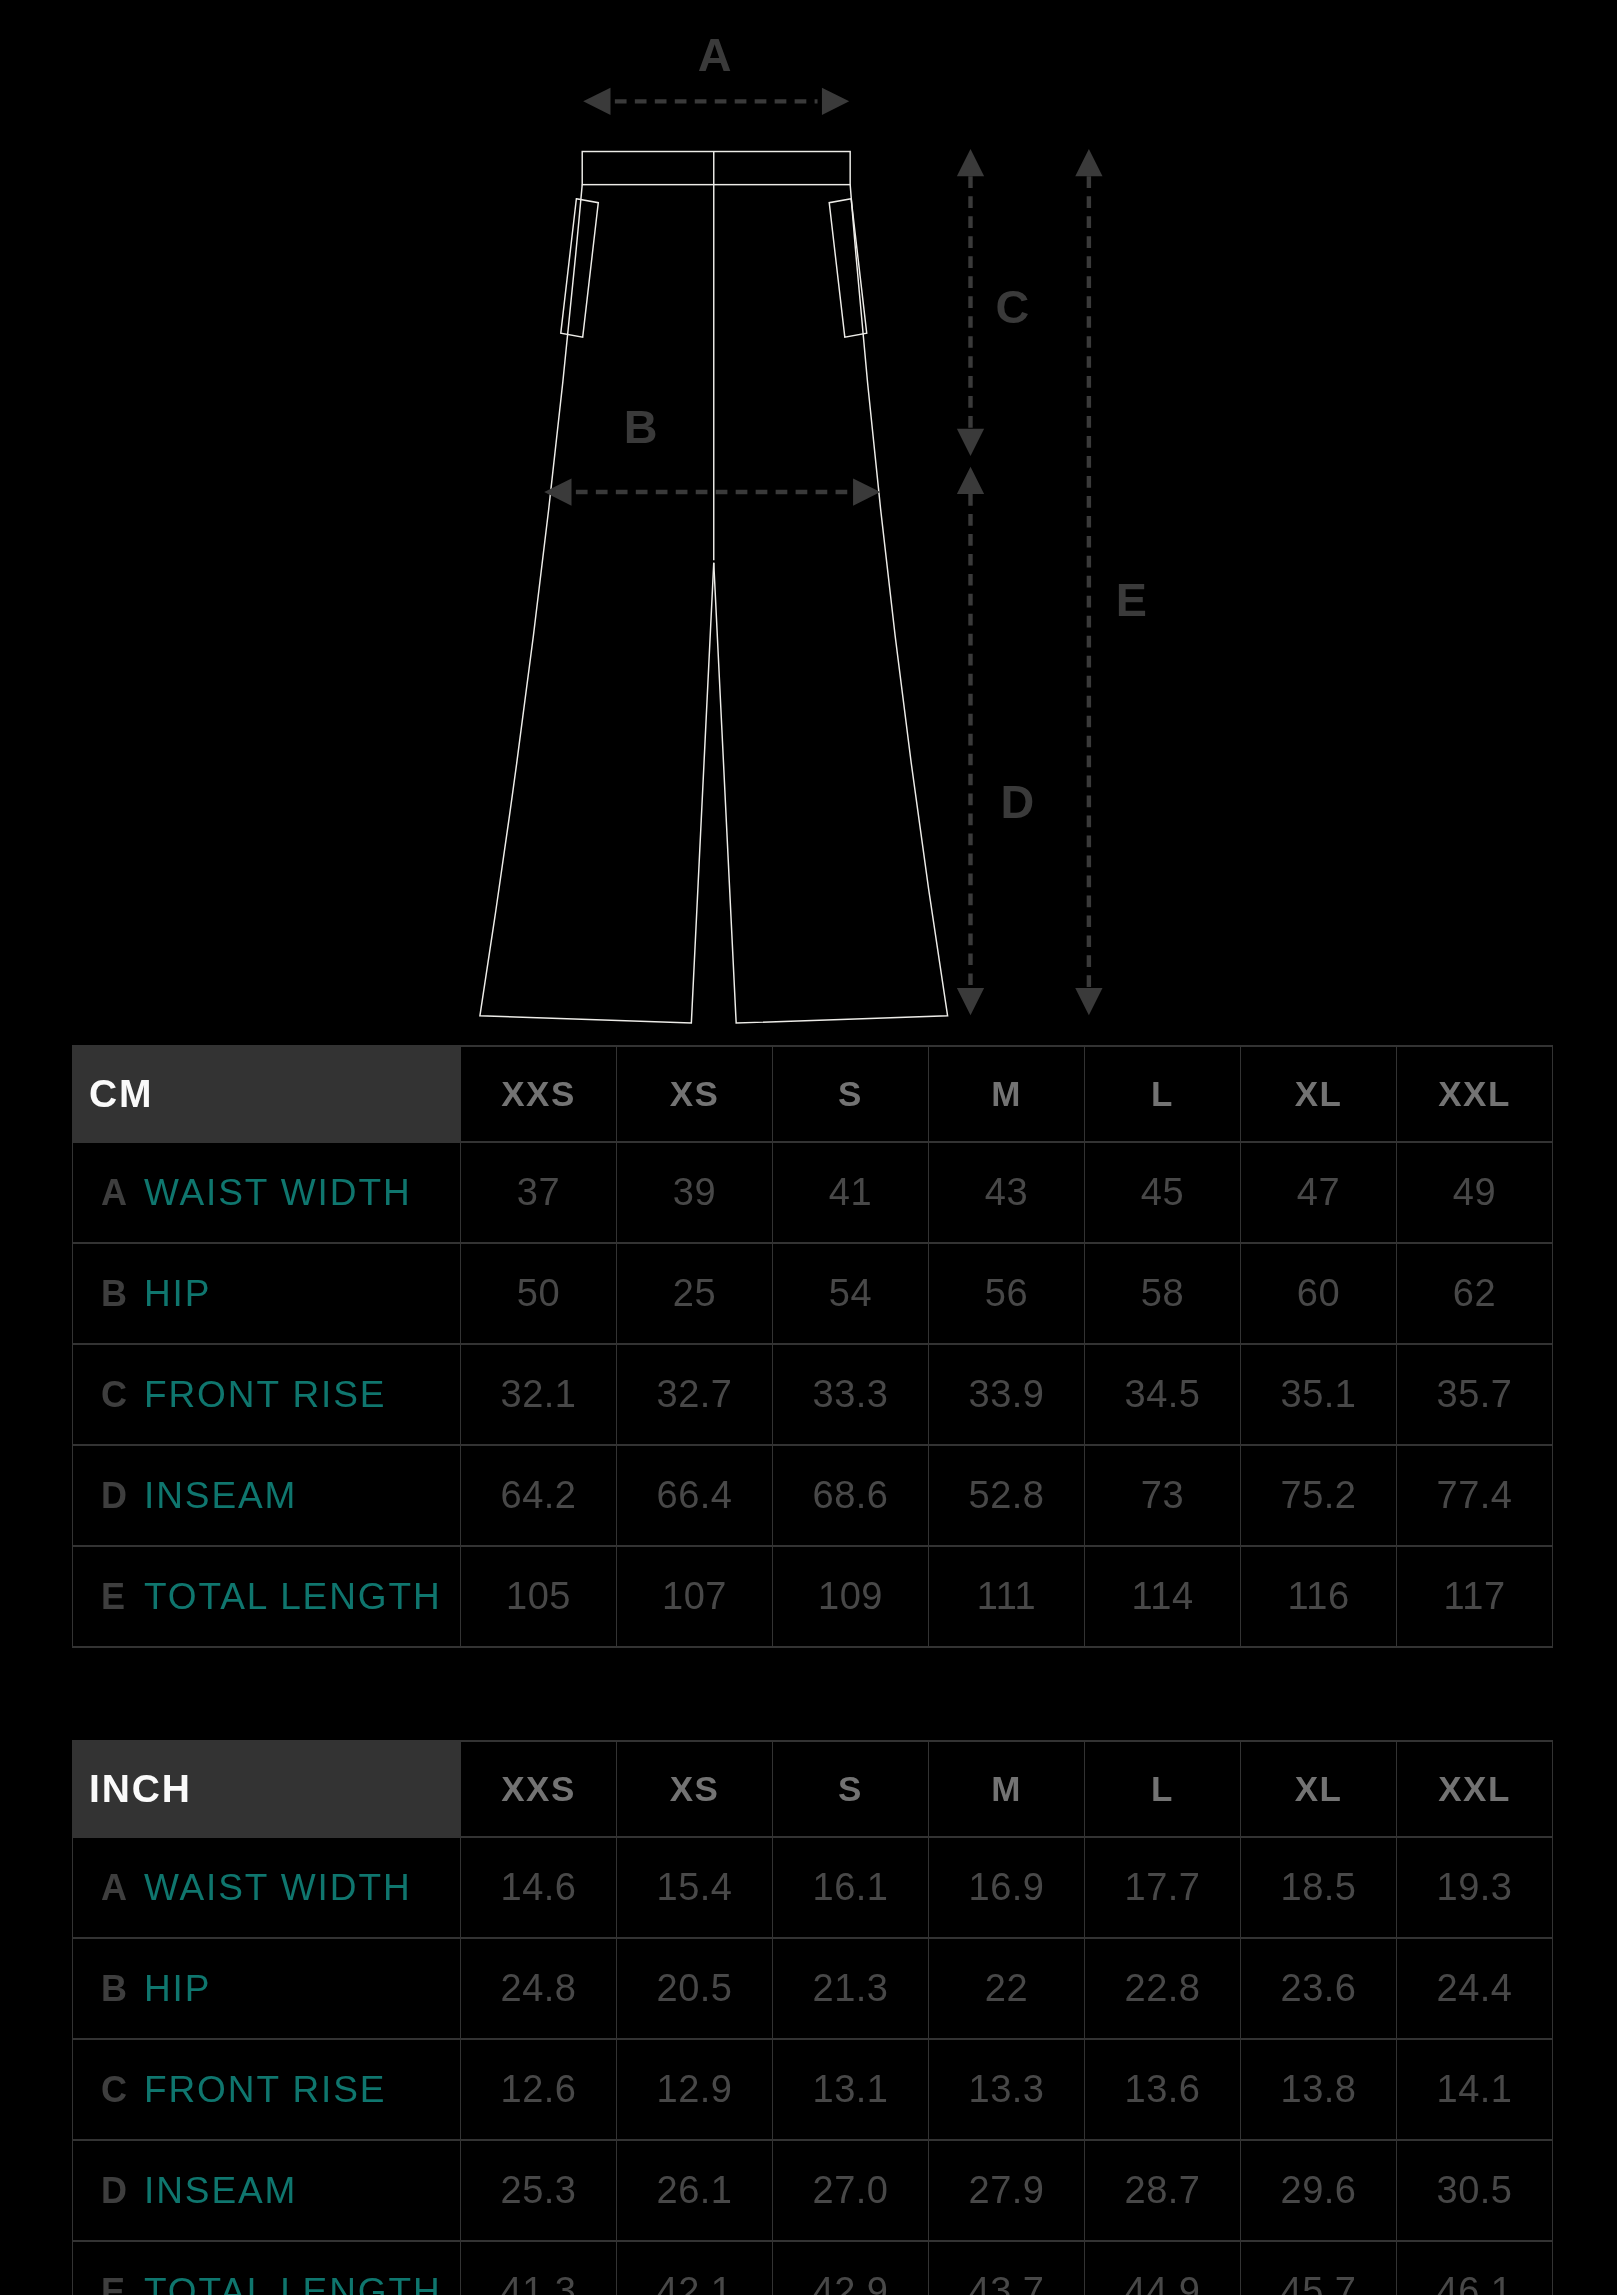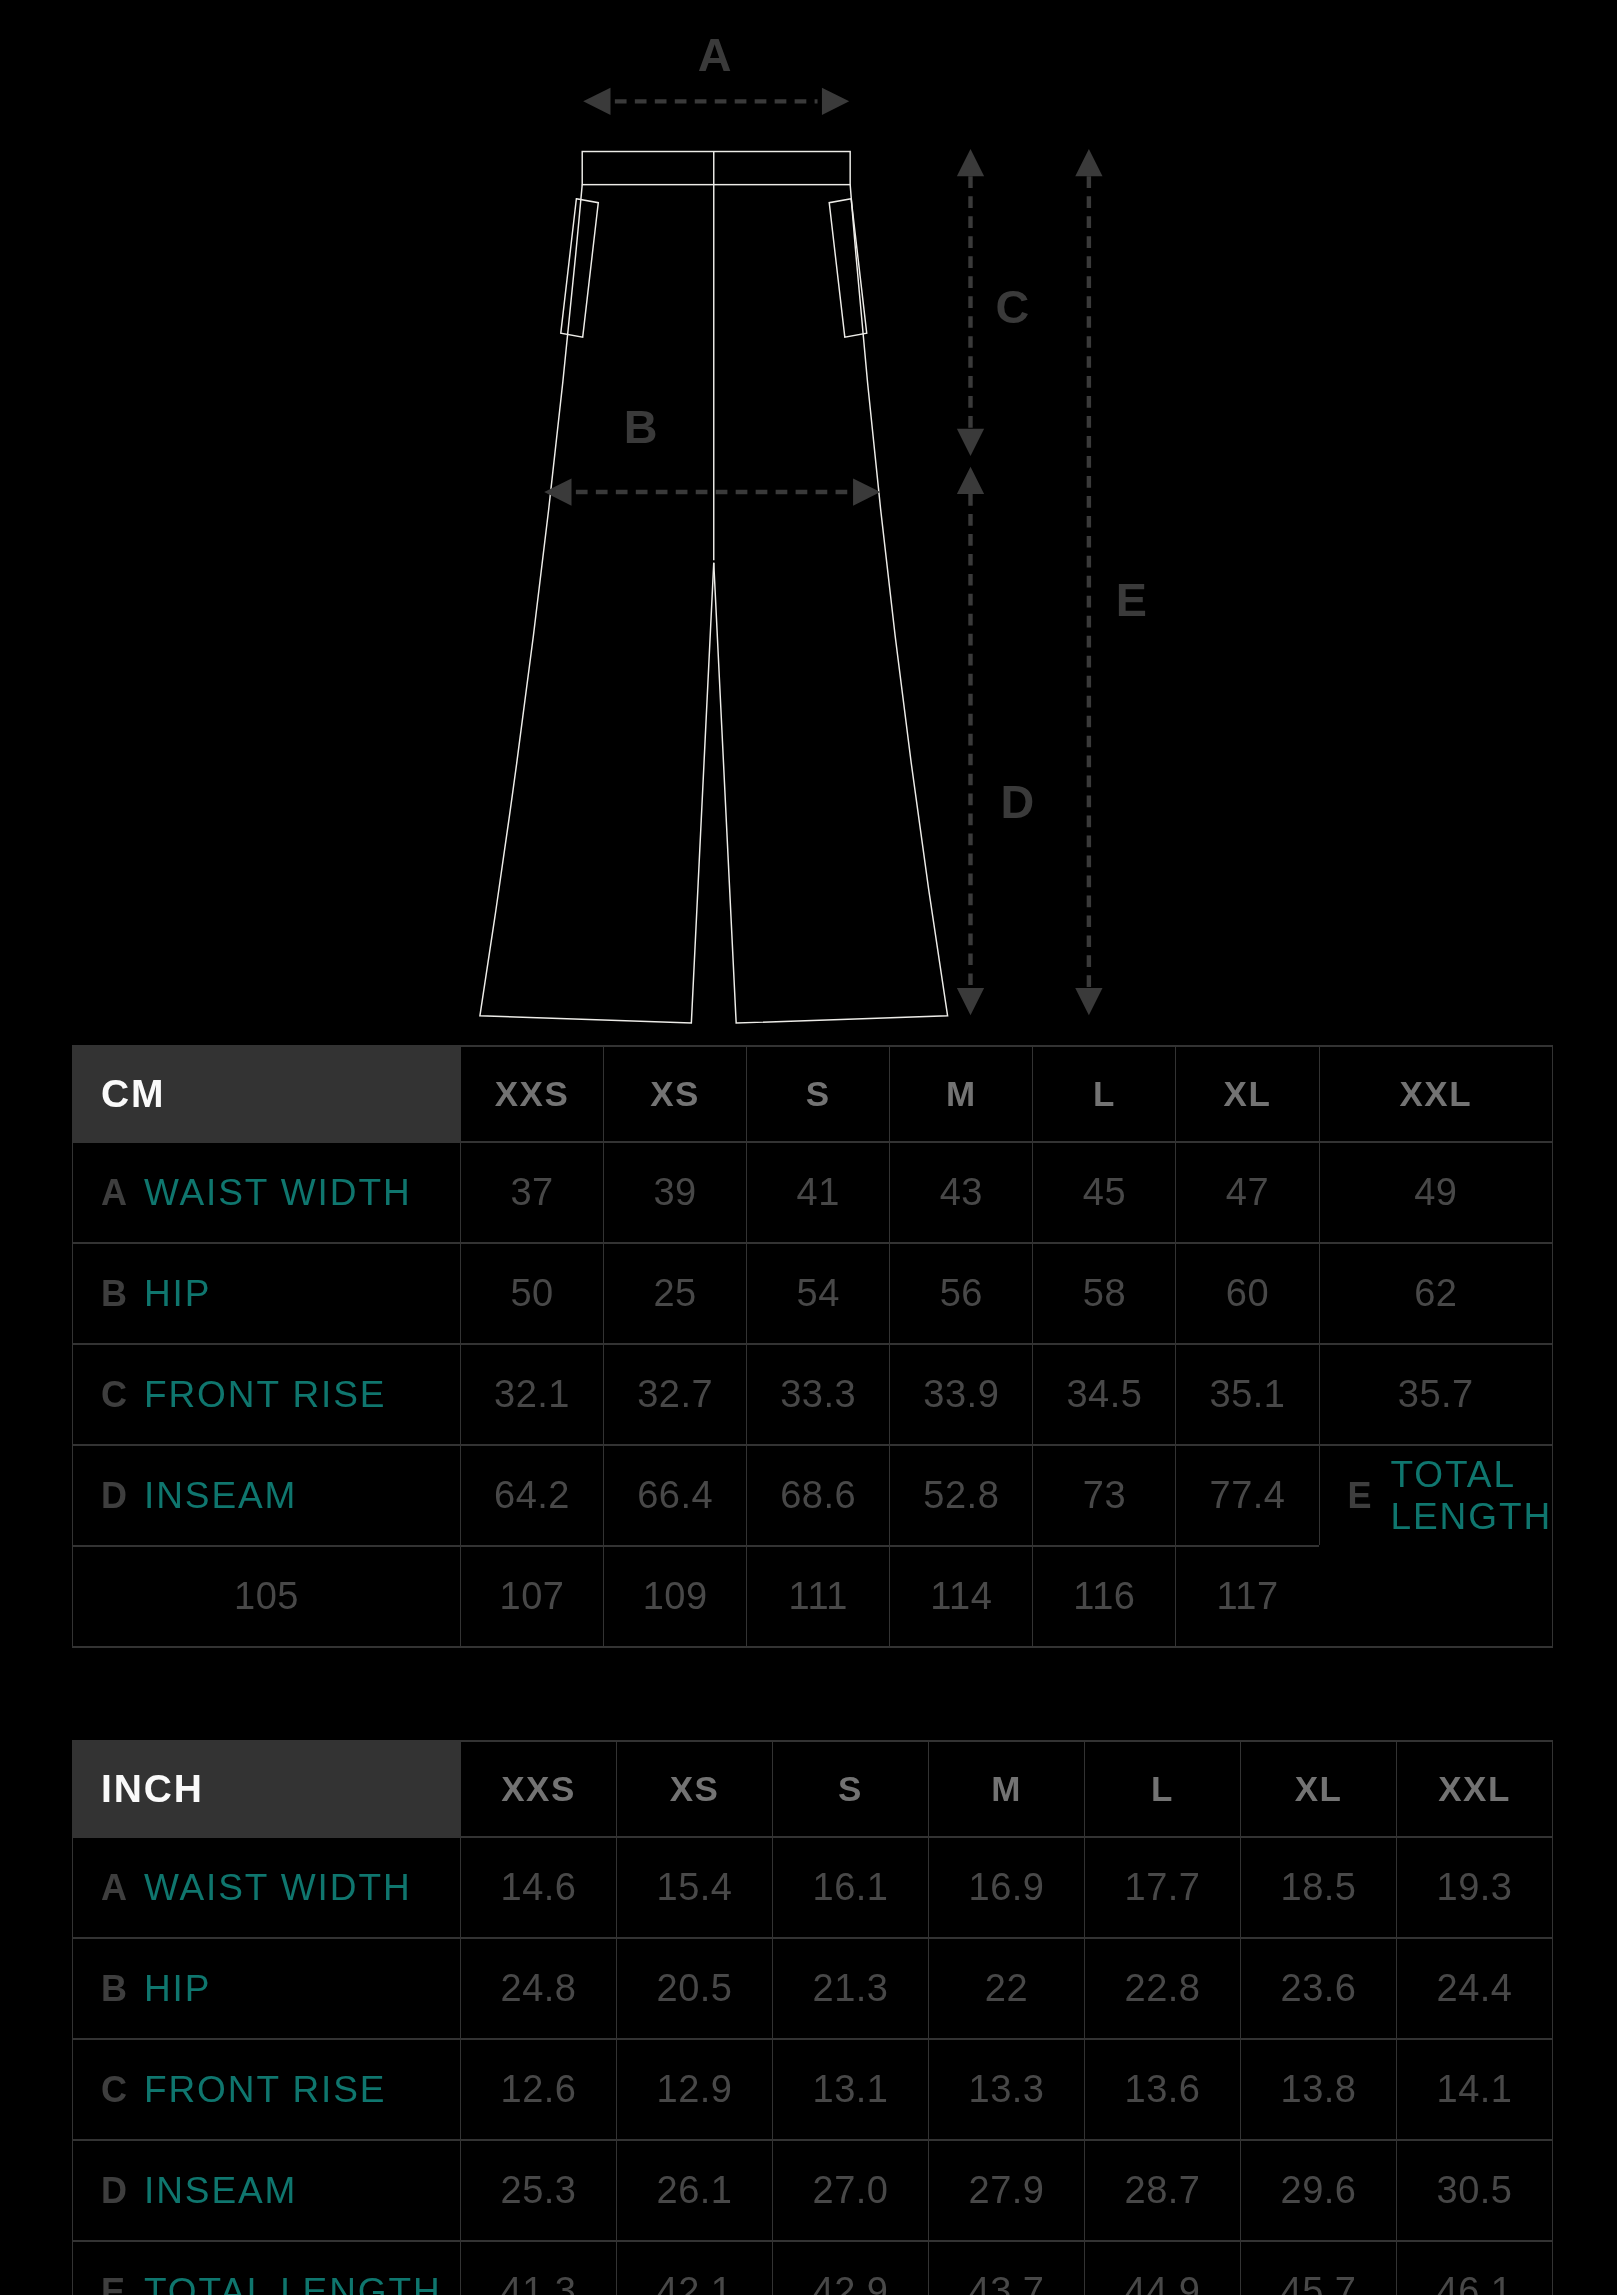--- a/index.html
+++ b/index.html
@@ -11,21 +11,21 @@
   .size-table{position:absolute;left:72px;width:1481px;box-sizing:border-box;
               border:1.5px solid #333;border-top-width:2.9px;border-bottom-width:2.9px;
               display:grid;grid-template-columns:387px repeat(7,1fr);background:#000;}
   .t-cm{top:1045px;grid-template-rows:94px repeat(5,101px);}
   .t-inch{top:1740px;grid-template-rows:94px repeat(5,101px);}
   .cell{box-sizing:border-box;border-left:1.5px solid #333;border-top:2.9px solid #333;
         display:flex;align-items:center;justify-content:center;}
   .cell:nth-child(8n+1){border-left:none;}
   .cell:nth-child(-n+8){border-top:none;}
   .unit{background:#333;color:#fafafa;font-size:39px;font-weight:bold;
-        letter-spacing:1.9px;justify-content:flex-start;padding-left:28px;}
+        letter-spacing:1.9px;justify-content:flex-start;padding-left:16px;}
   .size{color:#737373;font-size:35px;font-weight:bold;letter-spacing:1.5px;}
   .rowhead{justify-content:flex-start;padding-left:28px;}
   .letter{color:#3e3e3e;font-size:36px;font-weight:bold;min-width:43px;display:inline-block;}
   .lbl{color:#0f766e;font-size:37px;letter-spacing:1.9px;}
   .val{color:#484848;font-size:38px;letter-spacing:0.5px;}
 </style>
 </head>
 <body>
 
 <div class="page">
@@ -118,20 +118,21 @@
 
     <div class="cell rowhead">
         <span class="letter">D</span>
         <span class="lbl">INSEAM</span>
       </div>
     <div class="cell val">64.2</div>
     <div class="cell val">66.4</div>
     <div class="cell val">68.6</div>
     <div class="cell val">52.8</div>
     <div class="cell val">73</div>
+    <div class="cell val">75.2</div>
     <div class="cell val">77.4</div>
 
     <div class="cell rowhead">
         <span class="letter">E</span>
         <span class="lbl">TOTAL LENGTH</span>
       </div>
     <div class="cell val">105</div>
     <div class="cell val">107</div>
     <div class="cell val">109</div>
     <div class="cell val">111</div>

